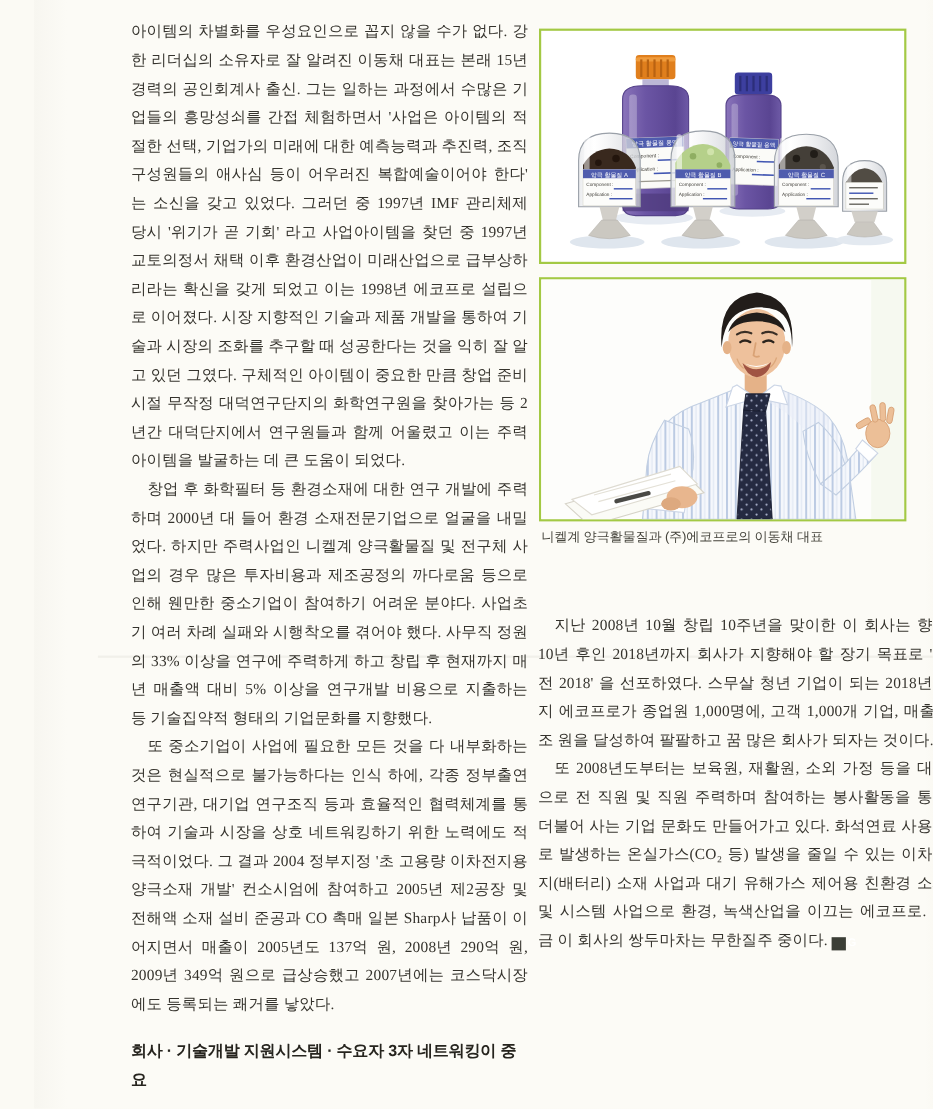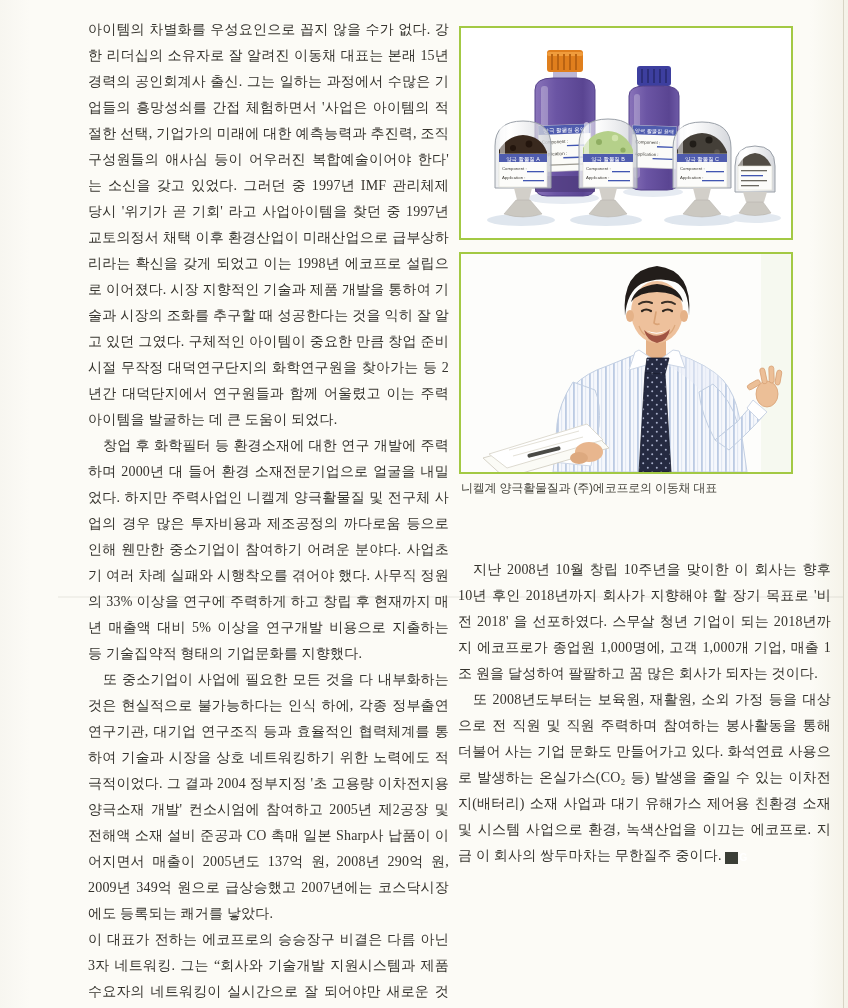--- a/index.html
+++ b/index.html
@@ -1,21 +1,21 @@
 <!DOCTYPE html>
 <html><head>
 <meta charset="utf-8">
 <style>
   html,body{margin:0;padding:0;}
   body{
     width:848px;height:1008px;position:relative;overflow:hidden;
     background:#fbfaf4;
     font-family:"Liberation Serif","DejaVu Serif",serif;
   }
-  .scan-page{position:absolute;inset:0;background:linear-gradient(90deg,#f7f6f0 0,#fcfbf6 30px,#fcfbf6 810px,#f4f2e8 848px);}
+  .scan-page{position:absolute;inset:0;background:linear-gradient(90deg,#f7f6f0 0,#fcfbf6 30px,#fcfbf6 810px,#f4f2e8 848px);margin-left:31px;}
   .page-edge-line{position:absolute;left:843px;top:0;width:1px;height:1008px;background:#d8d4c4;}
   .crease-line{position:absolute;left:58px;top:596px;width:786px;height:2px;background:rgba(70,64,45,0.06);}
 
   .col{
     position:absolute;text-align:justify;color:#35332d;
     font-size:14px;line-height:26px;letter-spacing:0.2px;
   }
   .col p{margin:0;}
   .col p.indent{text-indent:15px;}
   .col-left{left:88px;top:17px;width:361px;height:986px;overflow:hidden;}
@@ -52,20 +52,21 @@
 </style>
 </head>
 <body>
 
 <div class="scan-page">
 
   <div class="col col-left">
     <p>아이템의 차별화를 우성요인으로 꼽지 않을 수가 없다. 강한 리더십의 소유자로 잘 알려진 이동채 대표는 본래 15년 경력의 공인회계사 출신. 그는 일하는 과정에서 수많은 기업들의 흥망성쇠를 간접 체험하면서 '사업은 아이템의 적절한 선택, 기업가의 미래에 대한 예측능력과 추진력, 조직 구성원들의 애사심 등이 어우러진 복합예술이어야 한다' 는 소신을 갖고 있었다. 그러던 중 1997년 IMF 관리체제 당시 '위기가 곧 기회' 라고 사업아이템을 찾던 중 1997년 교토의정서 채택 이후 환경산업이 미래산업으로 급부상하리라는 확신을 갖게 되었고 이는 1998년 에코프로 설립으로 이어졌다. 시장 지향적인 기술과 제품 개발을 통하여 기술과 시장의 조화를 추구할 때 성공한다는 것을 익히 잘 알고 있던 그였다. 구체적인 아이템이 중요한 만큼 창업 준비 시절 무작정 대덕연구단지의 화학연구원을 찾아가는 등 2년간 대덕단지에서 연구원들과 함께 어울렸고 이는 주력아이템을 발굴하는 데 큰 도움이 되었다.</p>
     <p class="indent">창업 후 화학필터 등 환경소재에 대한 연구 개발에 주력하며 2000년 대 들어 환경 소재전문기업으로 얼굴을 내밀었다. 하지만 주력사업인 니켈계 양극활물질 및 전구체 사업의 경우 많은 투자비용과 제조공정의 까다로움 등으로 인해 웬만한 중소기업이 참여하기 어려운 분야다. 사업초기 여러 차례 실패와 시행착오를 겪어야 했다. 사무직 정원의 33% 이상을 연구에 주력하게 하고 창립 후 현재까지 매년 매출액 대비 5% 이상을 연구개발 비용으로 지출하는 등 기술집약적 형태의 기업문화를 지향했다.</p>
     <p class="indent">또 중소기업이 사업에 필요한 모든 것을 다 내부화하는 것은 현실적으로 불가능하다는 인식 하에, 각종 정부출연 연구기관, 대기업 연구조직 등과 효율적인 협력체계를 통하여 기술과 시장을 상호 네트워킹하기 위한 노력에도 적극적이었다. 그 결과 2004 정부지정 '초 고용량 이차전지용 양극소재 개발' 컨소시엄에 참여하고 2005년 제2공장 및 전해액 소재 설비 준공과 CO 촉매 일본 Sharp사 납품이 이어지면서 매출이 2005년도 137억 원, 2008년 290억 원, 2009년 349억 원으로 급상승했고 2007년에는 코스닥시장에도 등록되는 쾌거를 낳았다.</p>
+    <h2 class="subheading">회사 · 기술개발 지원시스템 · 수요자 3자 네트워킹이 중요</h2>
     <p>이 대표가 전하는 에코프로의 승승장구 비결은 다름 아닌 3자 네트워킹. 그는 “회사와 기술개발 지원시스템과 제품수요자의 네트워킹이 실시간으로 잘 되어야만 새로운 것을 찾아낼 수 있고 리스크를 최소화할 수 있다. 경영의 가장 중요한 것은 내부직원</p>
   </div>
 
   <div class="frame frame-products" style="border-color: rgb(163, 201, 68);">
     <svg viewBox="0 0 330 210" preserveAspectRatio="xMidYMid meet">
       <defs>
         <linearGradient id="liq" x1="0" y1="0" x2="1" y2="0">
           <stop offset="0" stop-color="#8a74ba"></stop>
             <stop offset="0.35" stop-color="#6b55a4"></stop>
           <stop offset="0.8" stop-color="#5a4592"></stop>

